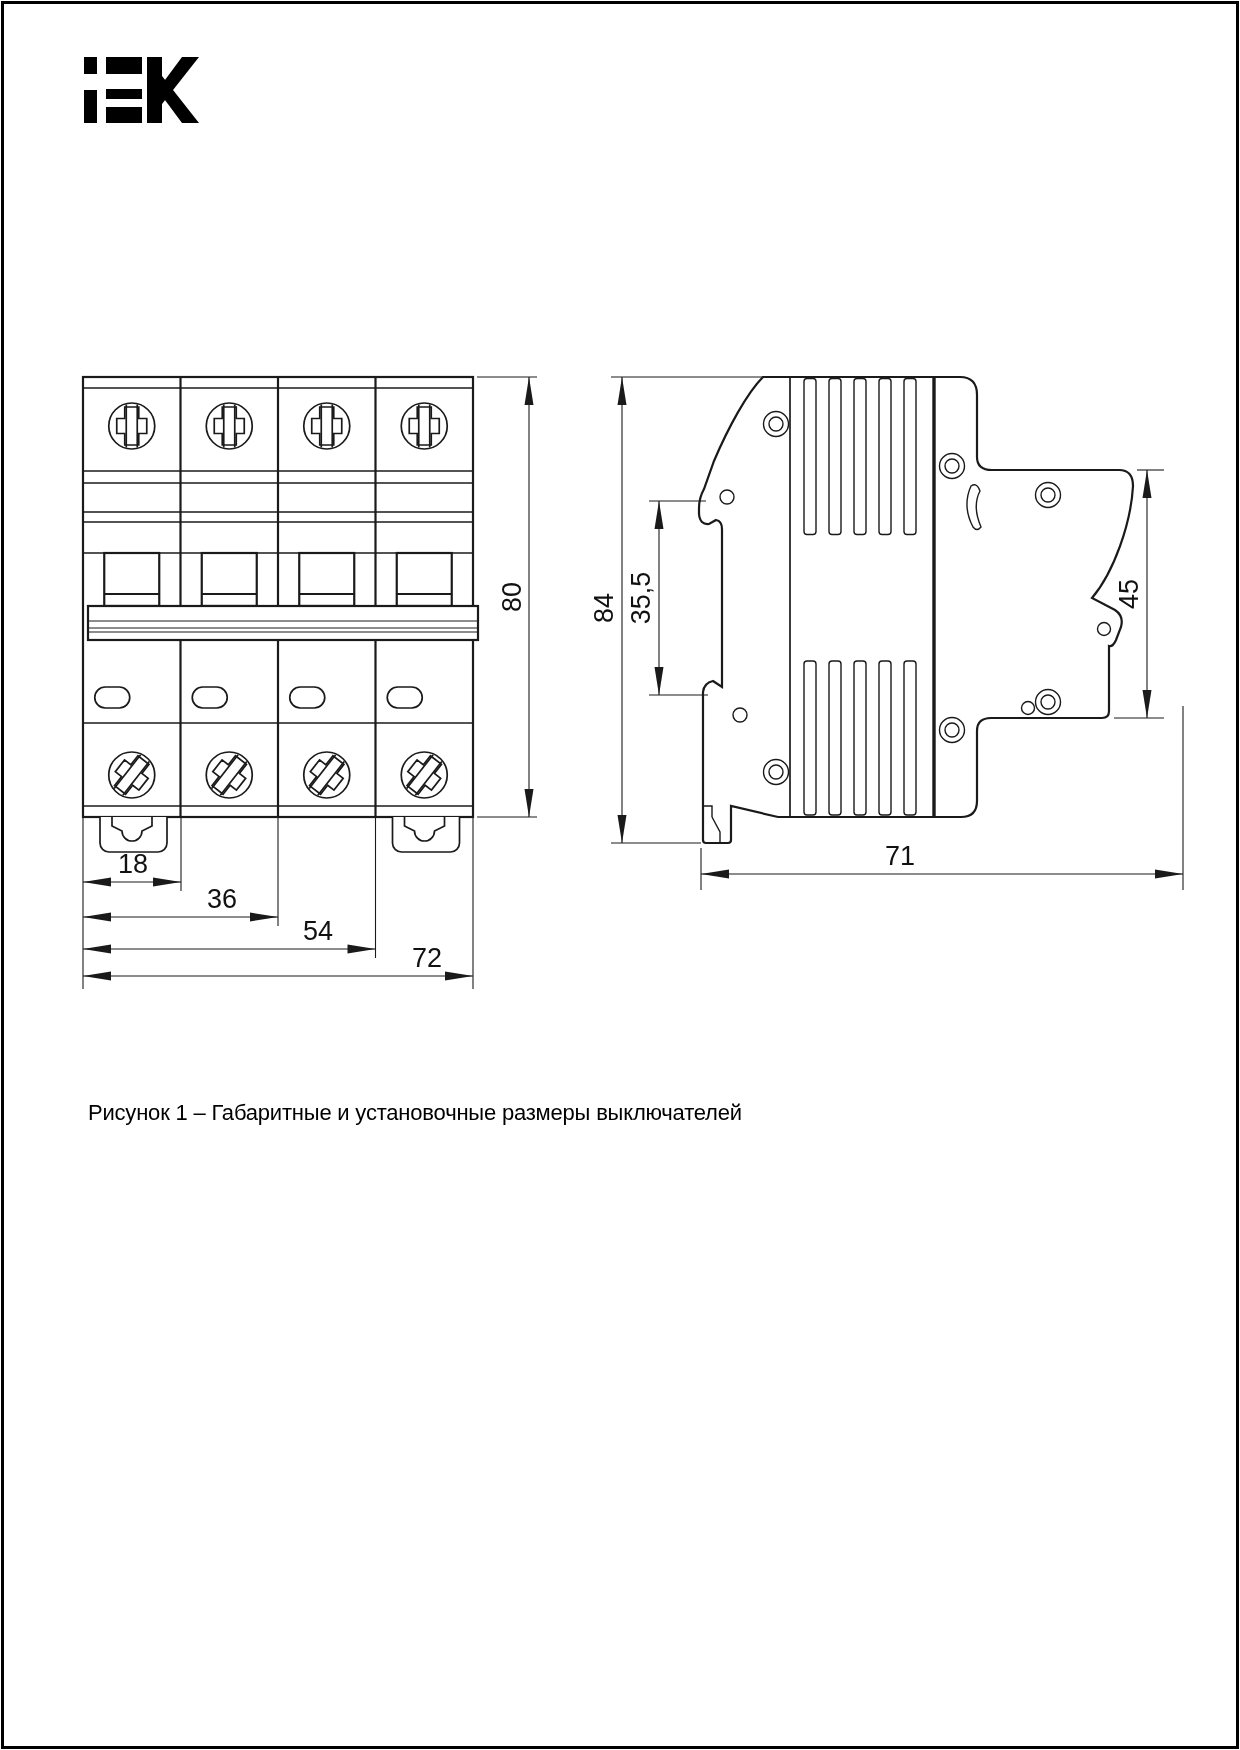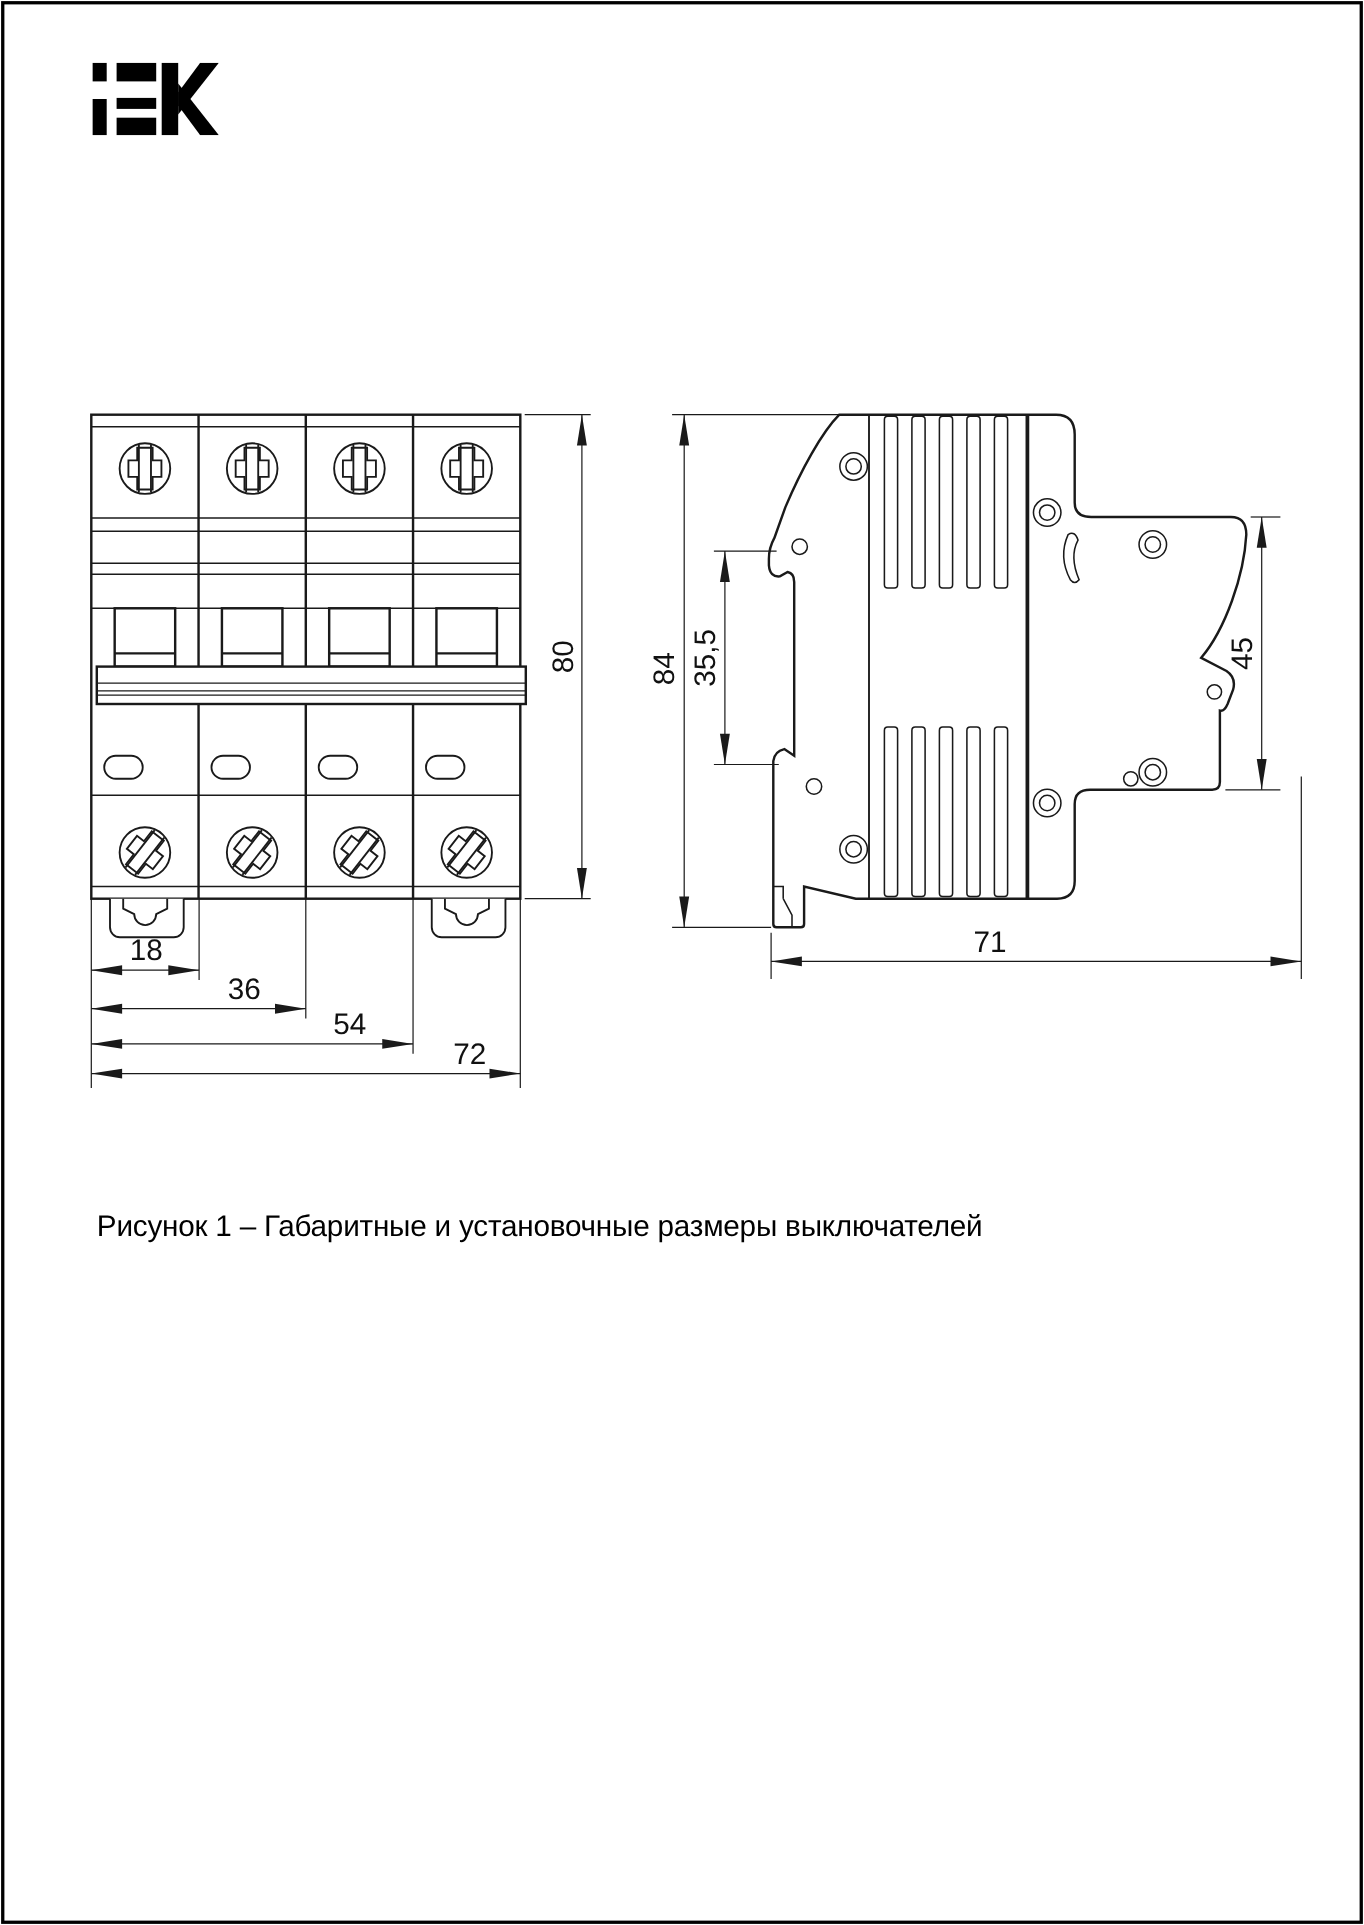--- a/index.html
+++ b/index.html
@@ -1,21 +1,21 @@
 <!DOCTYPE html>
 <html><head>
 <meta charset="utf-8">
 <style>
   html,body{margin:0;padding:0;background:#e8e8e8;}
   .page{position:relative;width:1240px;height:1750px;background:#fff;overflow:hidden;
         font-family:"Liberation Sans",sans-serif;}
   .frame{position:absolute;inset:1px;border:3px solid #000;pointer-events:none;}
   .logo{position:absolute;left:84px;top:57px;}
   .drawing{position:absolute;left:0;top:0;}
-  .caption{position:absolute;left:88px;top:1100px;font-size:27px;color:#000;
+  .caption{position:absolute;left:88px;top:1100px;font-size:22px;color:#000;
            letter-spacing:-0.2px;white-space:nowrap;}
   
   .ln{stroke:#1a1a1a;fill:none;}
   .fw{fill:#ffffff;}
   .s1{stroke-width:1.1px;}
   .s13{stroke-width:1.4px;}
   .s16{stroke-width:1.7px;}
   .s2{stroke-width:2.2px;}
   .s3{stroke-width:3.4px;}
   .ar{fill:#1a1a1a;stroke:none;}

